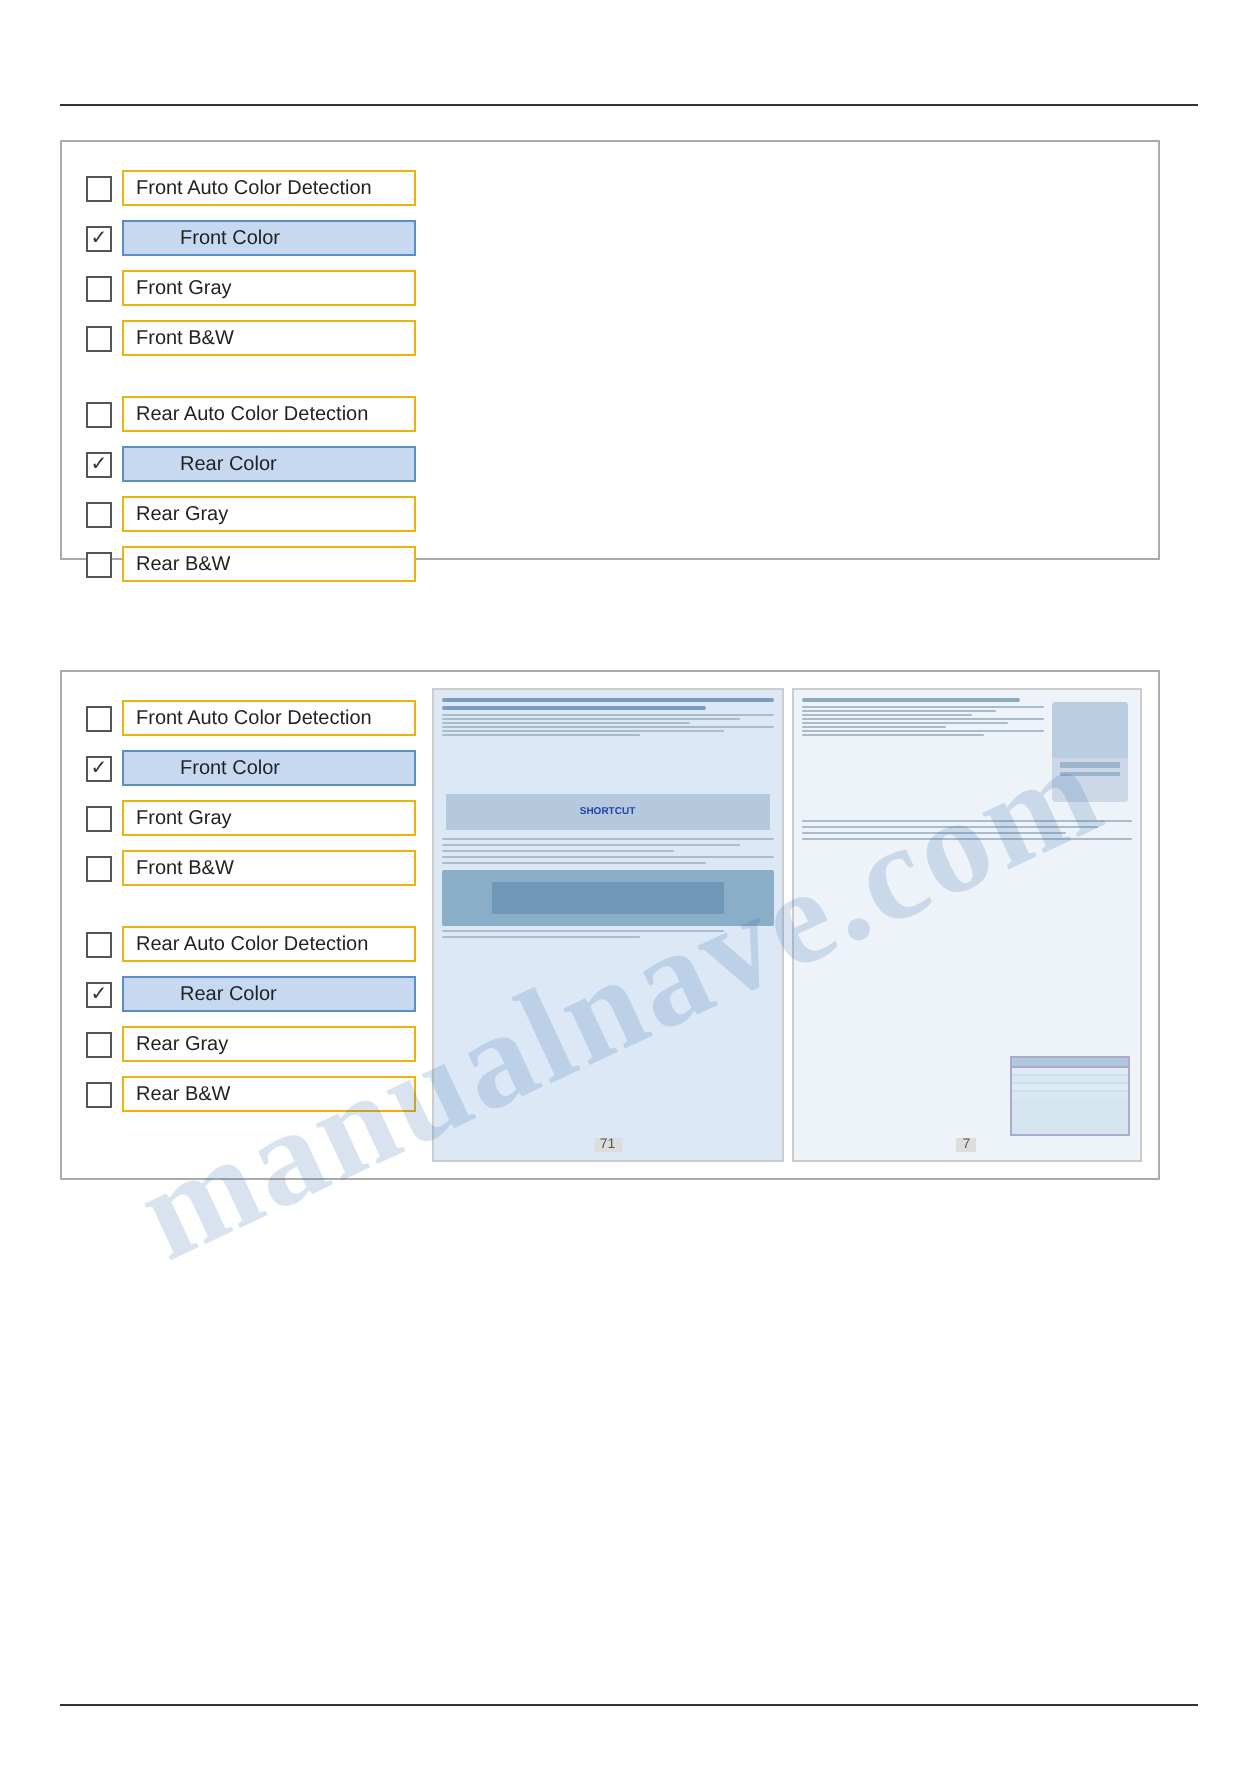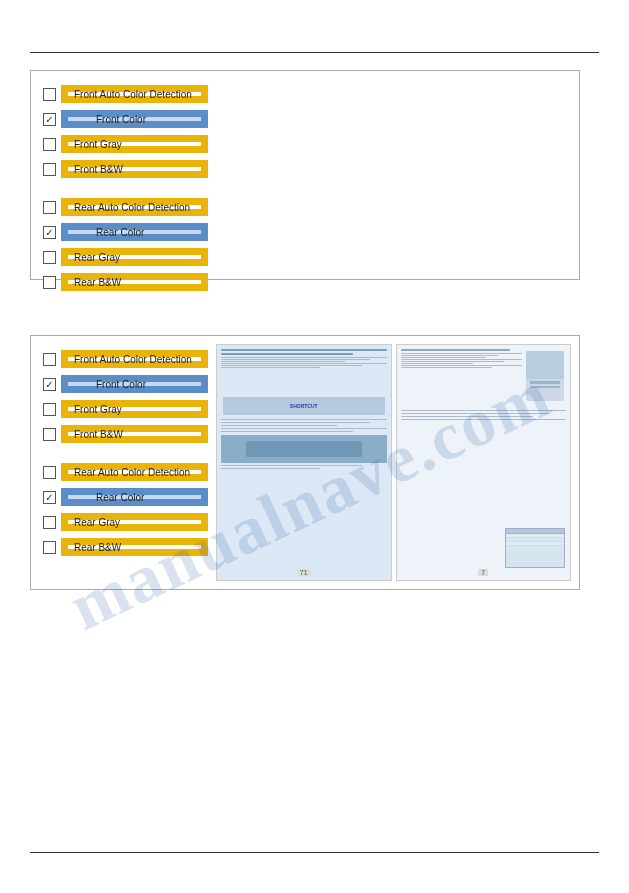--- a/index.html
+++ b/index.html
@@ -97,21 +97,21 @@
       background: #fff;
     }
 
     .cb-box.checked::after {
       content: '✓';
       font-size: 10px;
       color: #333;
     }
 
     .cb-label {
-      border: 7px solid #eab308;
+      border: 1px solid #eab308;
       background: #fff;
       padding: 1px 6px;
       font-size: 10px;
       color: #222;
       flex: 1;
       height: 18px;
       display: flex;
       align-items: center;
       text-align: center;
     }

